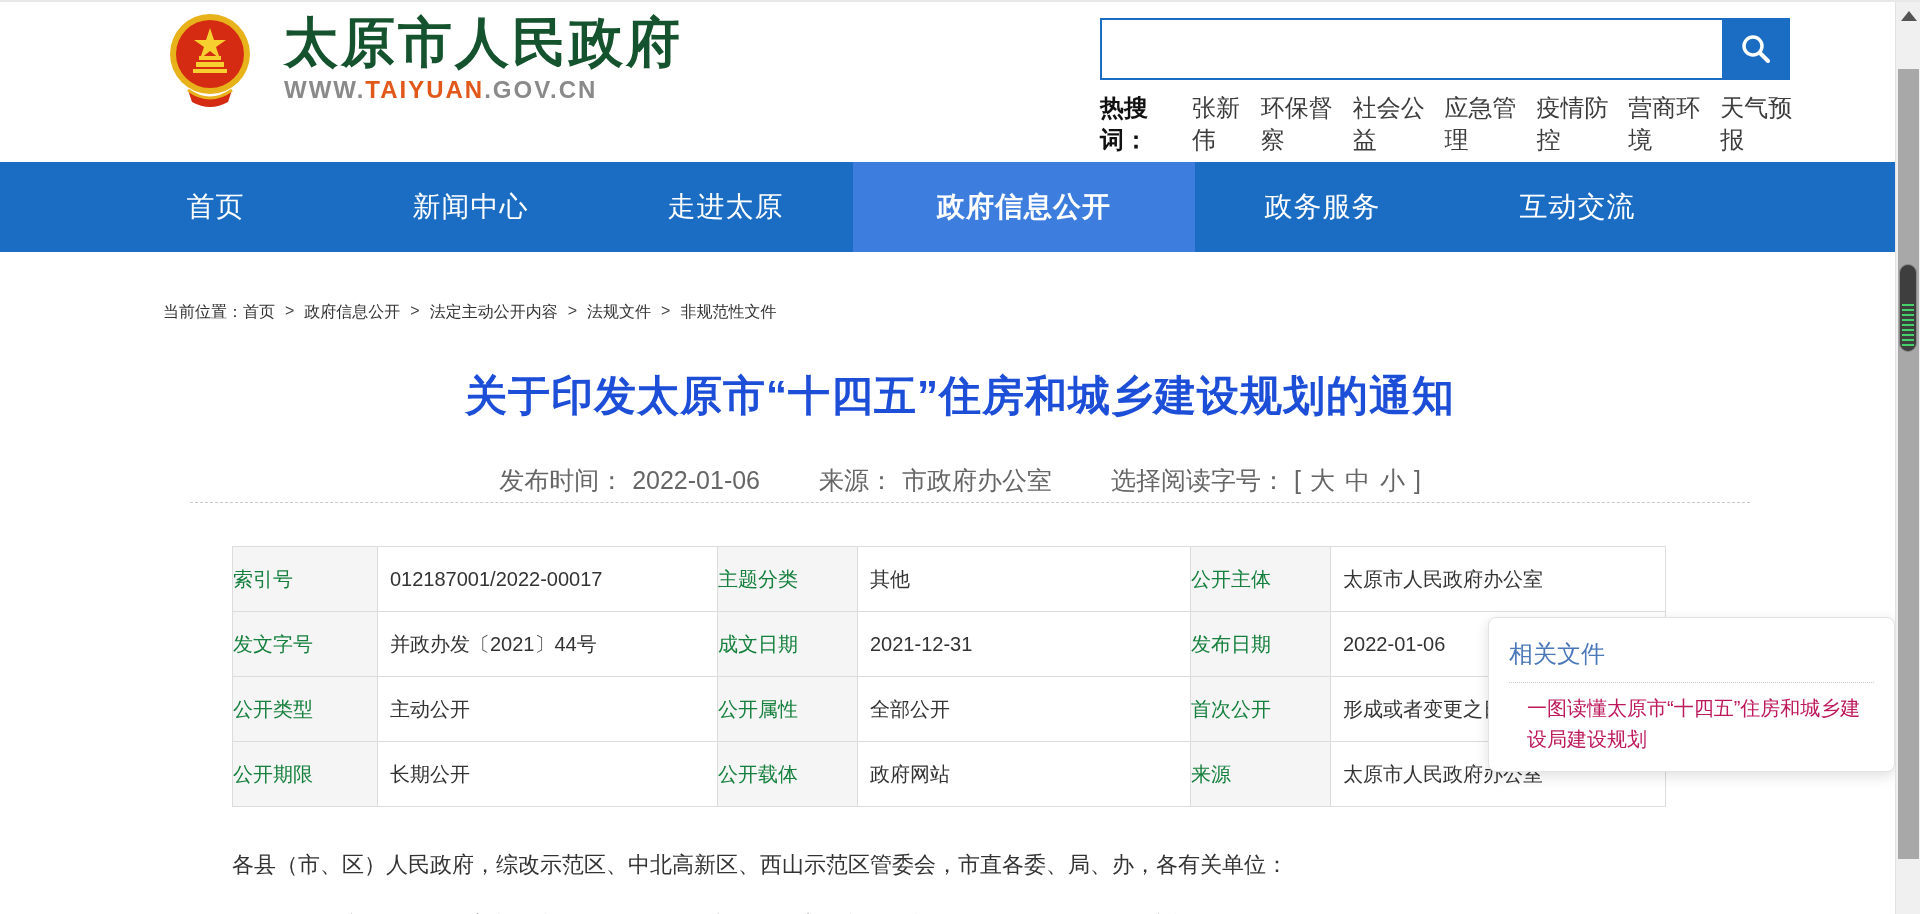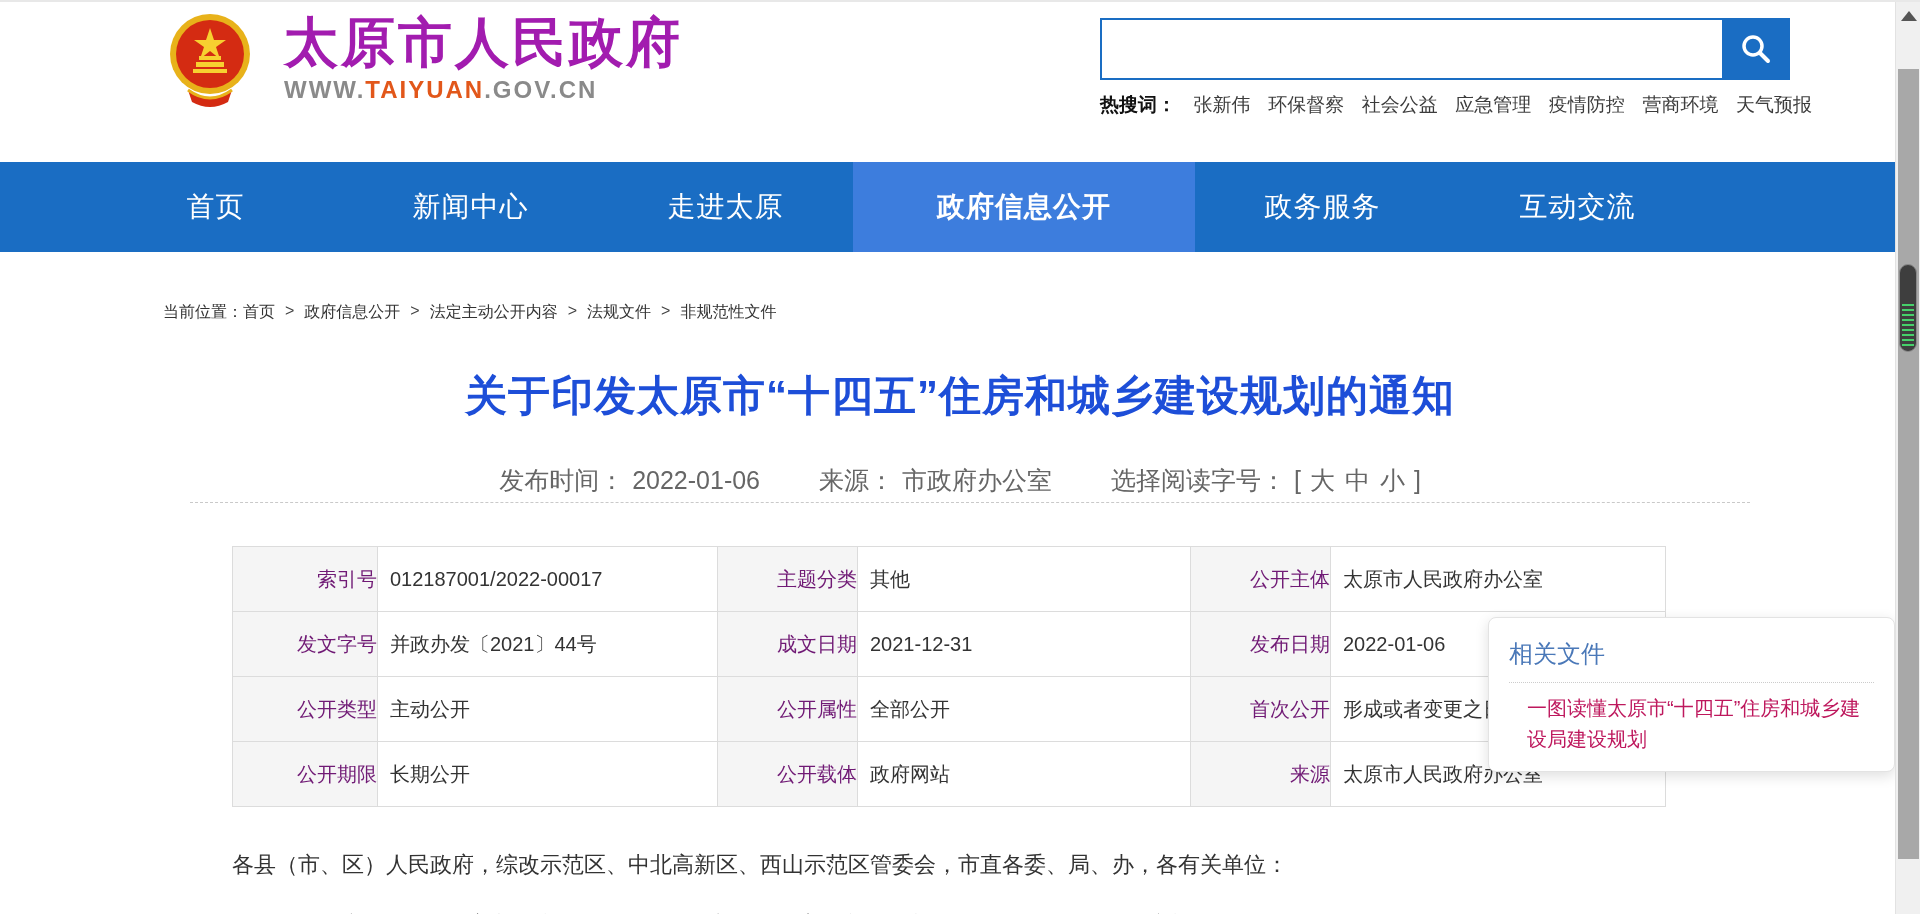--- a/index.html
+++ b/index.html
@@ -4,32 +4,32 @@
 <style>
   * { margin:0; padding:0; box-sizing:border-box; }
   html,body { width:1920px; height:914px; overflow:hidden; background:#fff;
     font-family:"Liberation Sans","DejaVu Sans",sans-serif; }
   #page { position:relative; width:1920px; height:914px; background:#fff; border-top:2px solid #e8e8e8; }
 
   
   .logo { position:absolute; left:168px; top:8px; display:flex; align-items:flex-start; }
   .emblem { width:84px; height:98px; }
   .logo-text { margin-left:32px; }
-  .site-name { font-size:54px; font-weight:bold; color:#a21caf; letter-spacing:3px; line-height:64px; }
+  .site-name { font-size:54px; font-weight:bold; color:#14532d; letter-spacing:3px; line-height:64px; }
   .site-url { font-size:24px; font-weight:bold; color:#8a8a8a; letter-spacing:2px; margin-top:2px; }
   .site-url .mid { color:#e2571a; }
 
   .search-wrap { position:absolute; left:1100px; top:16px; width:690px; height:62px; display:flex; }
   .search-input { width:622px; height:62px; border:2px solid #1a6dc3; border-right:none; outline:none;
     font-size:22px; padding:0 14px; color:#333; background:#fff; }
   .search-btn { width:68px; height:62px; background:#1a6dc3; border:none; cursor:pointer;
     display:flex; align-items:center; justify-content:center; }
 
   .hot-row { position:absolute; left:1100px; top:90px; width:712px; display:flex;
-    align-items:center; justify-content:space-between; font-size:19px; }
+    align-items:center; justify-content:space-between; font-size:24px; }
   .hot-label { font-weight:bold; color:#111; }
   .hot-link { color:#3c3c3c; text-decoration:none; cursor:pointer; }
 
   
   .nav { position:absolute; left:0; top:160px; width:1895px; height:90px; background:#1a6dc3; }
   .nav-inner { margin-left:88px; width:1617px; height:90px; display:flex; }
   .nav-item { height:90px; line-height:90px; text-align:center; color:#fff; font-size:28px;
     cursor:pointer; width:255px; letter-spacing:1px; }
   .nav-item.active { width:342px; background:#3d7ddd; font-weight:bold; }
 
@@ -47,21 +47,21 @@
   .meta span { margin:0 4px; }
   .meta .group { margin:0 22px; }
   .meta .fs-link { cursor:pointer; color:#666; margin:0 5px; }
   .dashed-sep { position:absolute; left:190px; top:500px; width:1560px; height:0;
     border-top:1px dashed #c9c9c9; }
 
   
   table.info { position:absolute; left:232px; top:544px; width:1433px;
     border-collapse:collapse; table-layout:fixed; font-size:20px; }
   table.info td { border:1px solid #dcdcdc; height:65px; }
-  td.lbl { background:#f5f5f5; color:#701a75; text-align:right; }
+  td.lbl { background:#f5f5f5; color:#15803d; text-align:left; }
   td.val { background:#fff; color:#333; padding-left:12px; }
 
   
   .popup { position:absolute; left:1488px; top:615px; width:407px; height:155px; background:#fff;
     border:1px solid #e3e3e3; border-radius:8px; box-shadow:0 4px 14px rgba(0,0,0,0.13);
     padding:20px 20px 0 20px; z-index:5; }
   .popup-title { font-size:24px; color:#4a78b8; }
   .popup-divider { border-top:1px dotted #ccc; margin:12px 0 10px 0; }
   .popup-link { font-size:20px; color:#be185d; line-height:31px; padding-left:18px;
     width:362px; cursor:pointer; }

